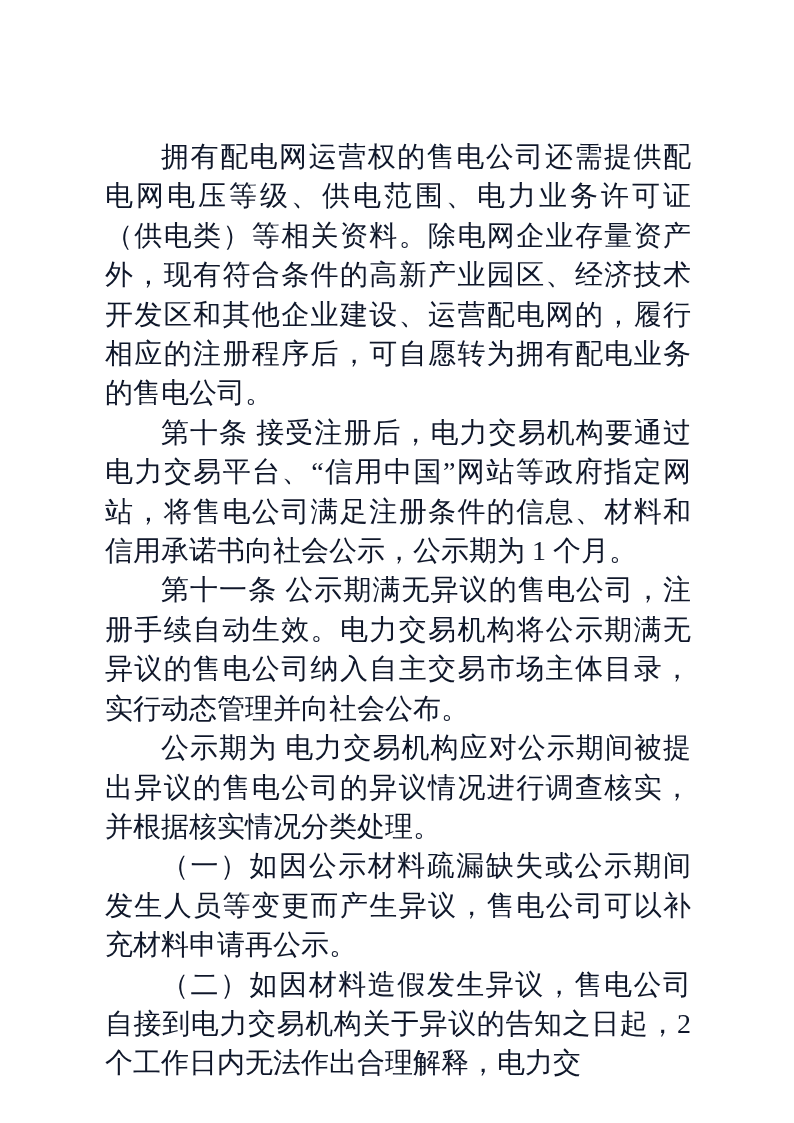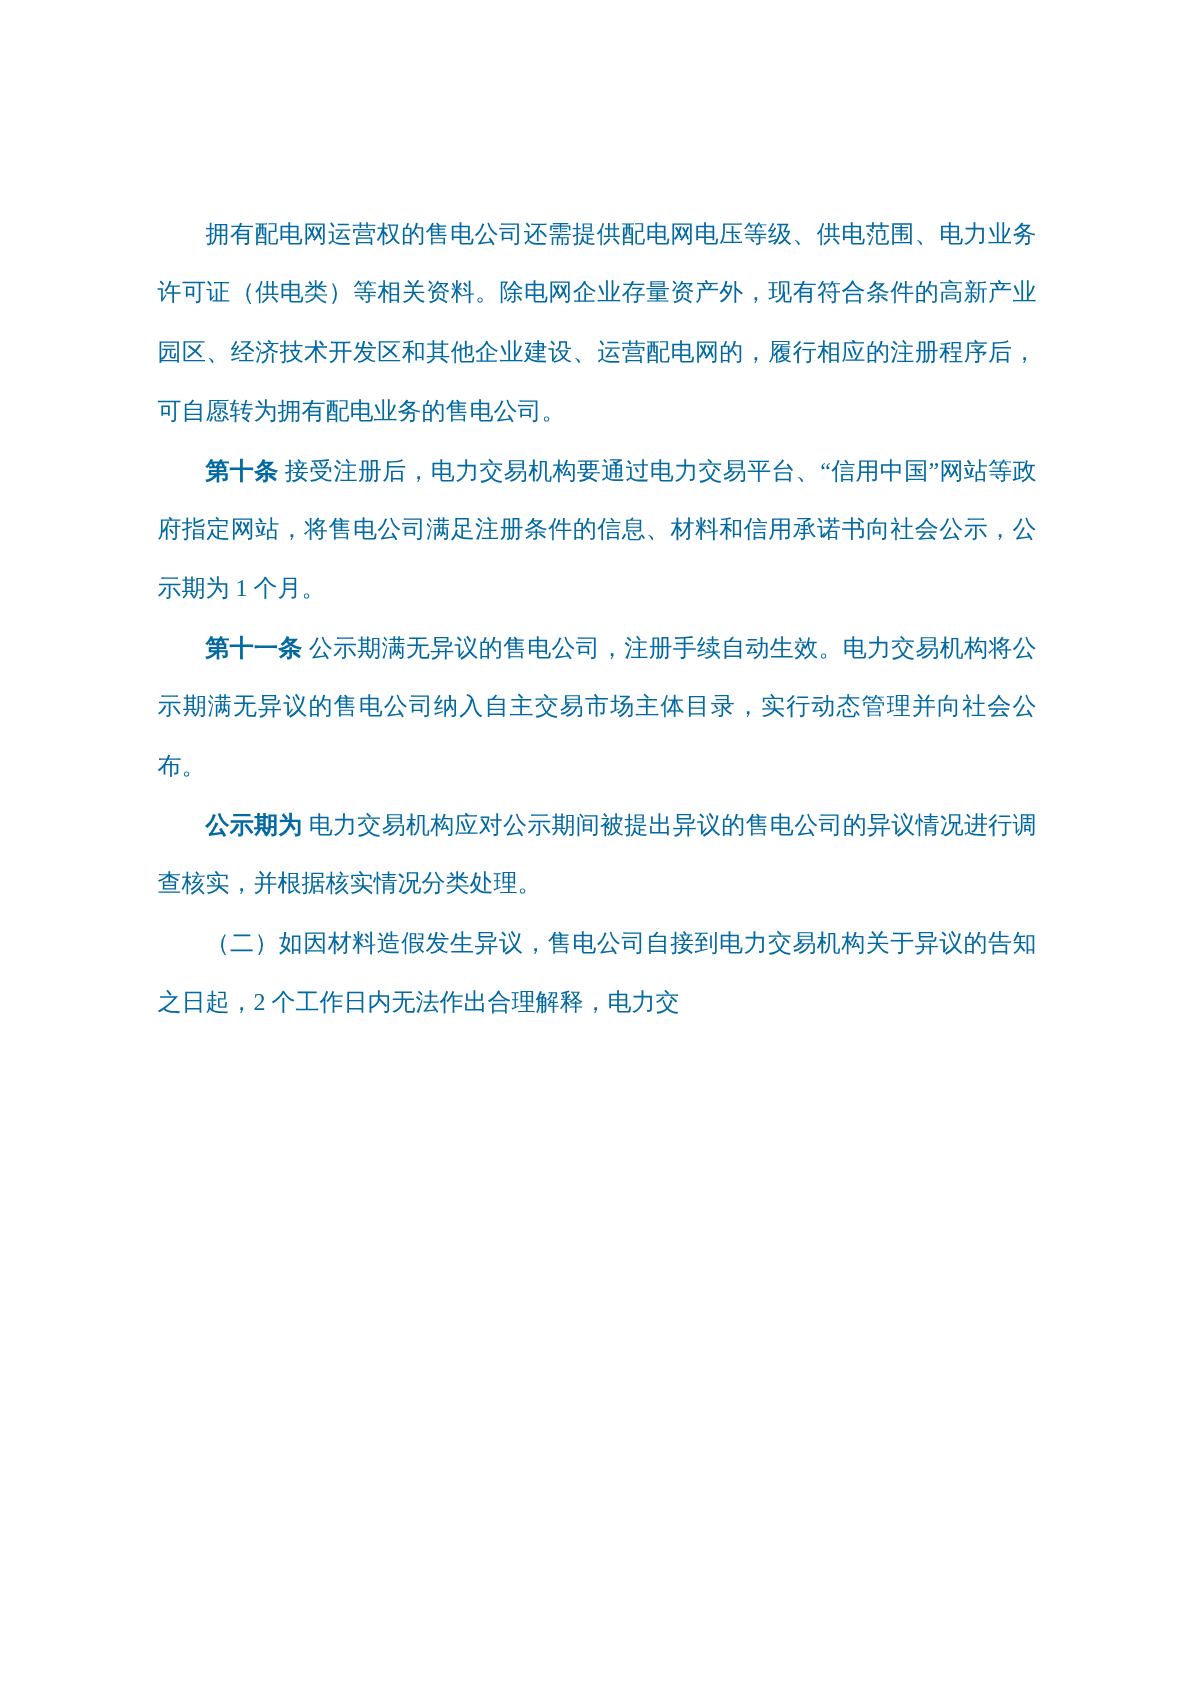--- a/index.html
+++ b/index.html
@@ -13,47 +13,48 @@
       height: 1123px;
       background: #ffffff;
       overflow: hidden;
       font-family: "Liberation Serif", "DejaVu Serif", serif;
     }
     .doc-body {
       position: absolute;
       left: 105px;
       top: 137px;
       width: 586px;
-      color: #0369a1;
-      font-size: 16px;
+      color: #0f172a;
+      font-size: 28px;
       line-height: 39.4px;
       text-align: justify;
     }
     .para {
       margin: 0;
       padding: 0;
       text-indent: 2em;
       word-break: break-all;
     }
     .lead {
-      font-weight: bold;
+      font-weight: normal;
     }
   </style>
 </head>
 <body>
 
 <div class="page">
   <div class="doc-body">
 
     <p class="para"><span class="lead"></span><span>拥有配电网运营权的售电公司还需提供配电网电压等级、供电范围、电力业务许可证（供电类）等相关资料。除电网企业存量资产外，现有符合条件的高新产业园区、经济技术开发区和其他企业建设、运营配电网的，履行相应的注册程序后，可自愿转为拥有配电业务的售电公司。</span></p>
 
     <p class="para"><span class="lead">第十条</span><span> 接受注册后，电力交易机构要通过电力交易平台、“信用中国”网站等政府指定网站，将售电公司满足注册条件的信息、材料和信用承诺书向社会公示，公示期为 1 个月。</span></p>
 
 
     <p class="para"><span class="lead">第十一条</span><span> 公示期满无异议的售电公司，注册手续自动生效。电力交易机构将公示期满无异议的售电公司纳入自主交易市场主体目录，实行动态管理并向社会公布。</span></p>
 
     <p class="para"><span class="lead">公示期为</span><span> 电力交易机构应对公示期间被提出异议的售电公司的异议情况进行调查核实，并根据核实情况分类处理。</span></p>
 
+    <p class="para"><span class="lead"></span><span>（一）如因公示材料疏漏缺失或公示期间发生人员等变更而产生异议，售电公司可以补充材料申请再公示。</span></p>
 
     <p class="para"><span class="lead"></span><span>（二）如因材料造假发生异议，售电公司自接到电力交易机构关于异议的告知之日起，2 个工作日内无法作出合理解释，电力交</span></p>
 
   </div>
 </div>
 
 </body></html>

